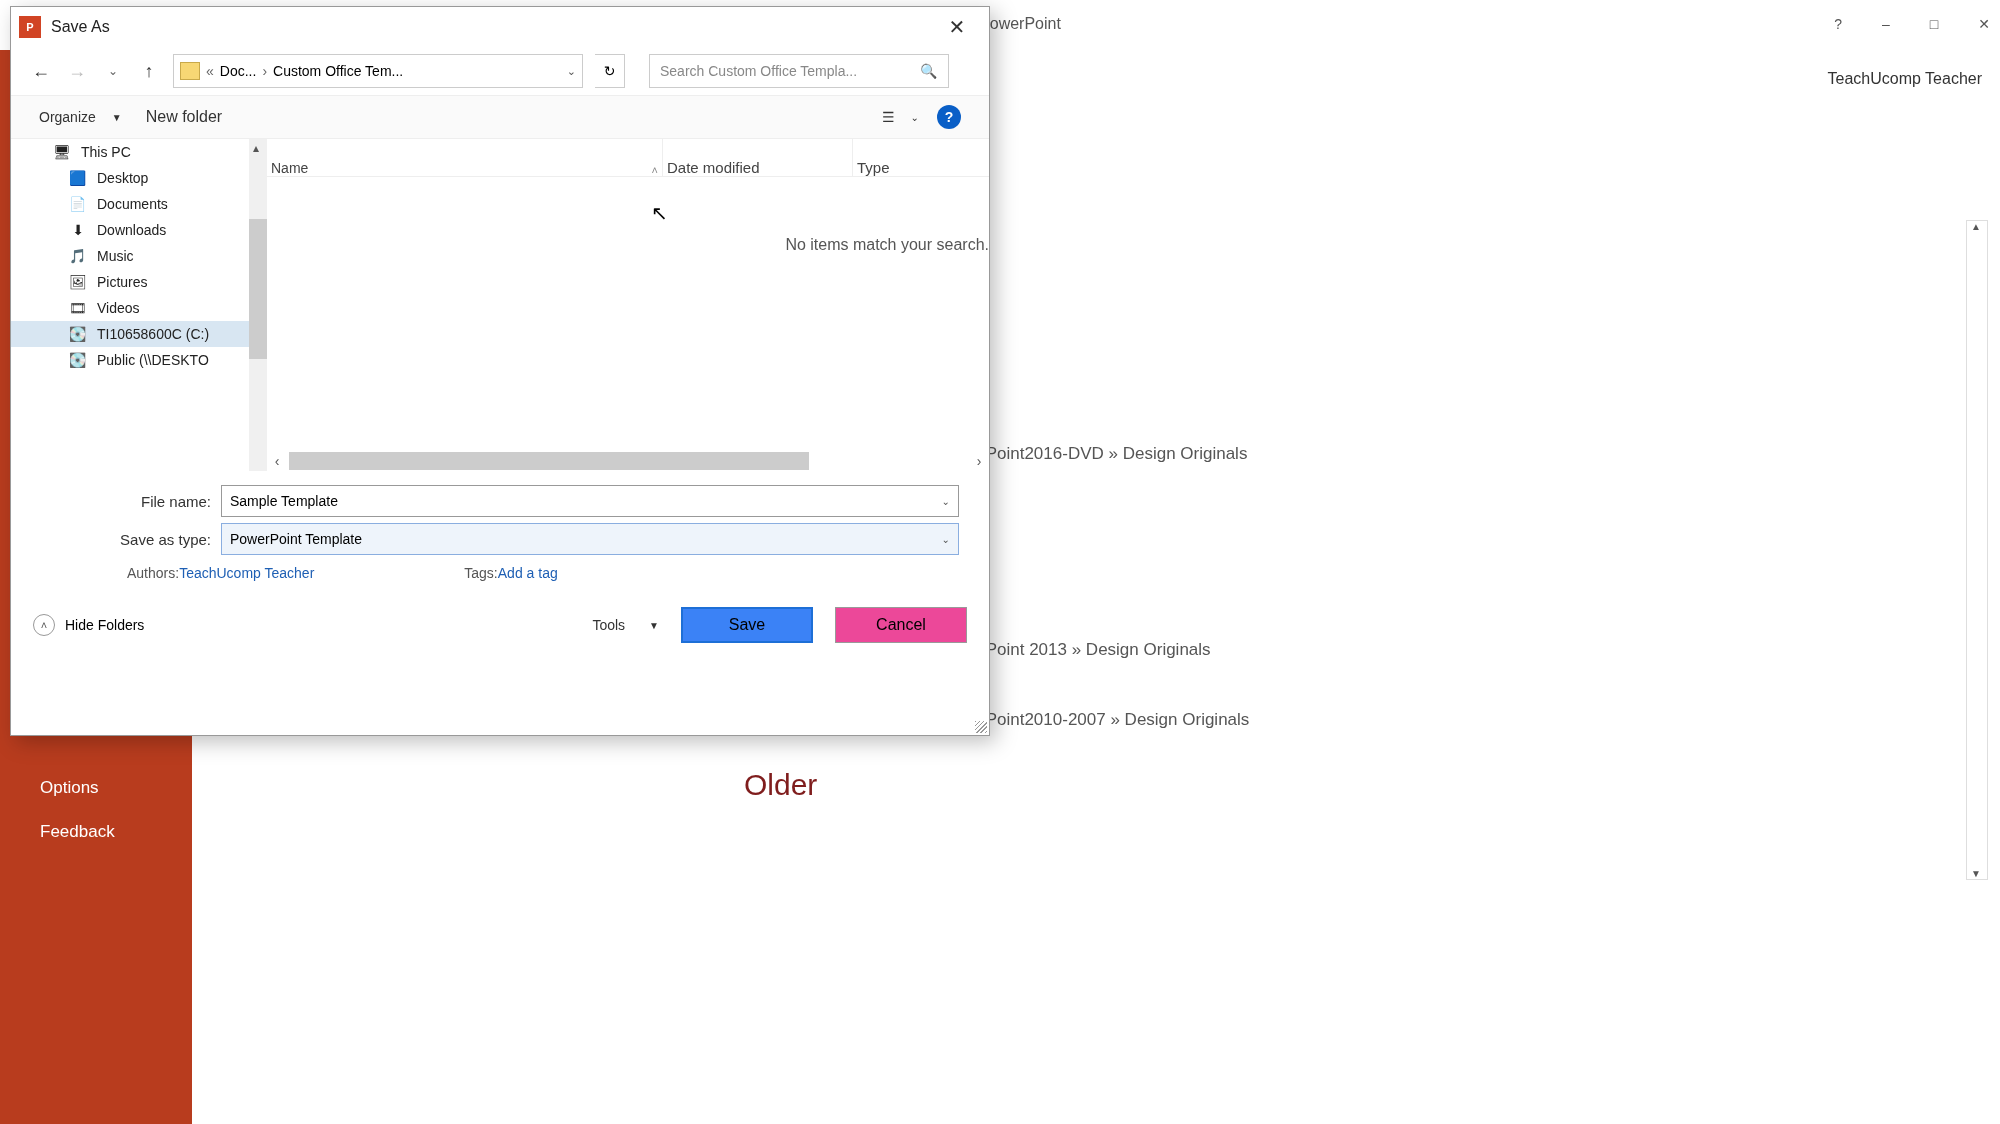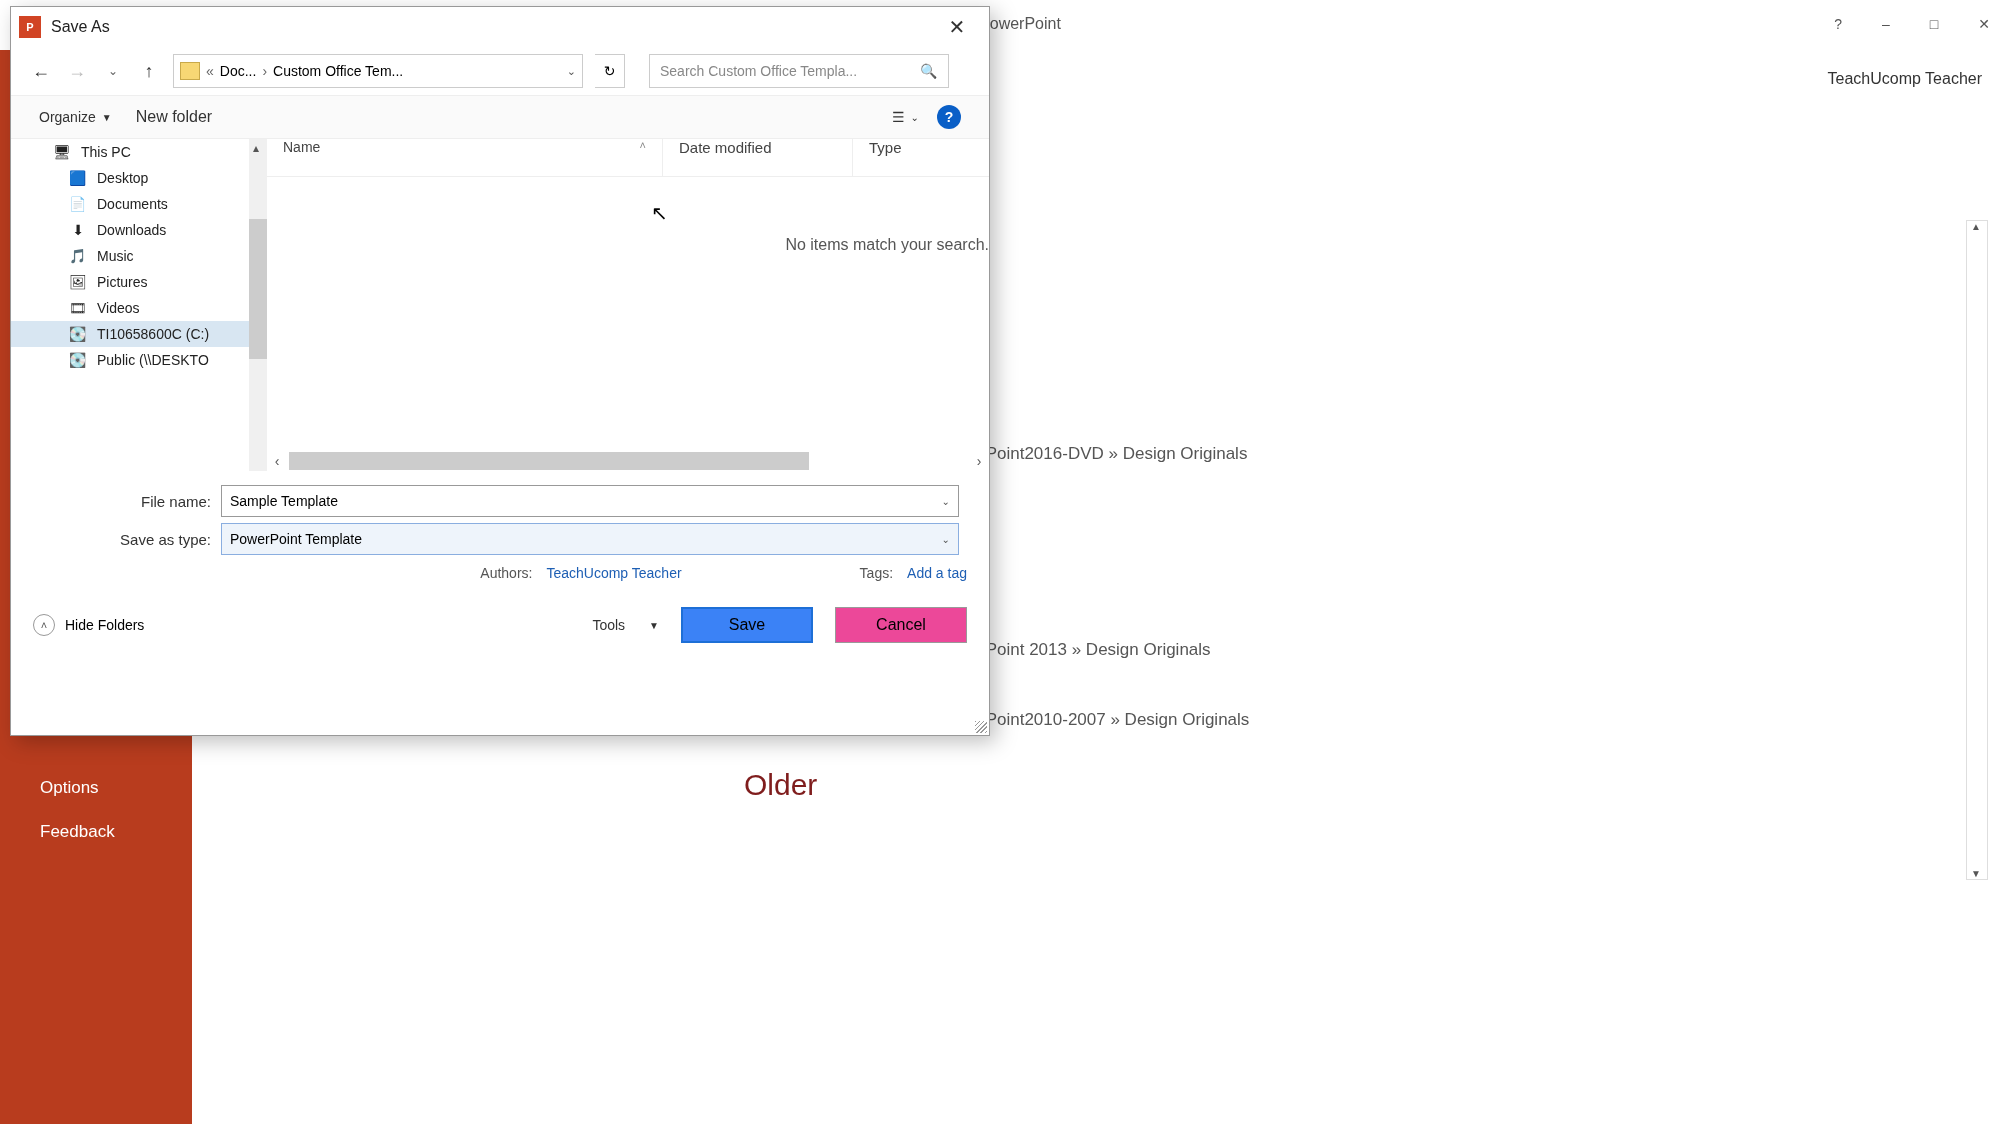--- a/index.html
+++ b/index.html
@@ -31,50 +31,50 @@
 .dlg-nav { height:48px; display:flex; align-items:center; padding:0 18px; gap:12px; }
 .nav-btn { width:24px; height:24px; display:flex; align-items:center; justify-content:center; color:#333; font-size:18px; }
 .addr { flex:1; max-width:410px; height:34px; border:1px solid #ccc; display:flex; align-items:center; padding:0 6px; gap:6px; }
 .addr-folder{width:20px;height:18px;background:#f7d774;border:1px solid #c9a94a;}
 .addr-sep{color:#666;}
 .refresh{width:30px;height:34px;border:1px solid #ccc;border-left:none;display:flex;align-items:center;justify-content:center;}
 .search { width:300px; height:34px; border:1px solid #ccc; display:flex; align-items:center; padding:0 10px; color:#888; margin-left:12px;}
 .search .mag{margin-left:auto;color:#555;}
 
 .dlg-toolbar { height:44px; display:flex; align-items:center; padding:0 28px; gap:24px; border-top:1px solid #eee; border-bottom:1px solid #eee; background:#fafafa;}
-.toolbtn{color:#333;font-size:16px;display:flex;align-items:center;gap:6px;}
+.toolbtn{color:#333;font-size:16px;display:flex;align-items:center;gap:16px;}
 .tool-right{margin-left:auto;display:flex;gap:18px;align-items:center;}
 .help-circle{width:24px;height:24px;border-radius:50%;background:#0a5fc7;color:#fff;display:flex;align-items:center;justify-content:center;font-weight:bold;}
 
 .dlg-body { display:flex; height:332px; }
 .tree { width:256px; overflow:hidden; background:#fff; position:relative; }
 .tree-scroll{position:absolute;right:0;top:0;width:18px;height:100%;background:#f0f0f0;}
 .tree-scroll::before{content:"▴";position:absolute;top:2px;left:4px;font-size:12px;color:#555}
 .tree-thumb{position:absolute;top:80px;left:0;width:100%;height:140px;background:#ccc;}
 .tree-item{display:flex;align-items:center;gap:10px;padding:5px 6px 5px 58px;font-size:15px;color:#222;}
 .tree-item.root{padding-left:42px;font-weight:normal}
 .tree-item.sel{background:#d8e6f2;}
 .ticon{width:18px;height:16px;display:flex;align-items:center;justify-content:center;font-size:14px;}
 
 .filelist{flex:1;position:relative;}
 .fl-header{height:38px;display:flex;align-items:center;border-bottom:1px solid #eee;}
-.fl-col{padding:0 16px;border-right:1px solid #eee;color:#444;font-size:15px;height:100%;display:flex;align-items:flex-start;gap:4px;}
+.fl-col{padding:0 4px;border-right:1px solid #eee;color:#444;font-size:15px;height:100%;display:flex;align-items:flex-end;gap:4px;}
 .fl-empty{text-align:right;color:#555;margin-top:59px;font-size:16px;}
 .fl-scroll{position:absolute;bottom:0;left:0;right:0;height:20px;display:flex;align-items:center;}
 .fl-scroll .lt,.fl-scroll .rt{width:20px;text-align:center;color:#555;}
 .fl-thumb{height:18px;background:#ccc;width:520px;margin-left:2px;}
 .cursor{position:absolute;left:384px;top:62px;font-size:20px;}
 
 .dlg-fields{padding:8px 22px 8px 22px;}
 .field-row{display:flex;align-items:center;margin:6px 8px;}
 .field-lbl{width:180px;text-align:right;padding-right:10px;color:#333;font-size:15px;}
 .field-input{flex:1;height:32px;border:1px solid #999;padding:0 8px;display:flex;align-items:center;justify-content:space-between;gap:20px;}
 .field-input.sel{background:#eef4fb;border:1px solid #8aaee0;}
 .drop{color:#555;font-size:10px;}
-.meta-row{display:flex;align-items:center;margin:10px 0 4px 0;padding-left:94px;gap:14px;justify-content:flex-end;}
+.meta-row{display:flex;align-items:center;margin:10px 0 4px 0;padding-left:94px;}
 .meta-lbl{color:#555;}
 .meta-val{color:#1e5fb4;}
 .add-tag{color:#1e5fb4;}
 
 .dlg-footer{display:flex;align-items:center;padding:14px 22px;gap:22px;}
 .hide-folders{display:flex;align-items:center;gap:10px;}
 .hf-circle{width:22px;height:22px;border:1px solid #999;border-radius:50%;display:flex;align-items:center;justify-content:center;font-size:11px;color:#555;}
 .footer-spacer{flex:1;}
 .tools{display:flex;align-items:center;gap:24px;color:#333;}
 .btn{width:132px;height:36px;border:1px solid #999;background:#ec4899;display:flex;align-items:center;justify-content:center;font-size:16px;}

